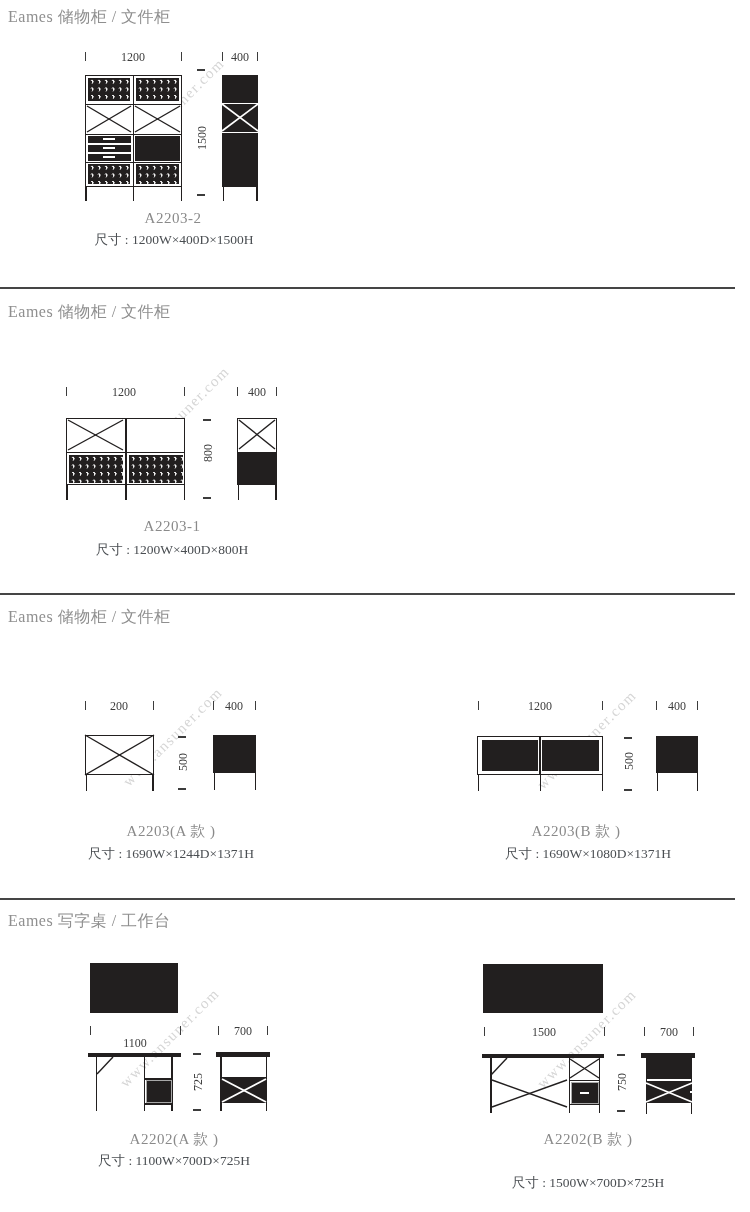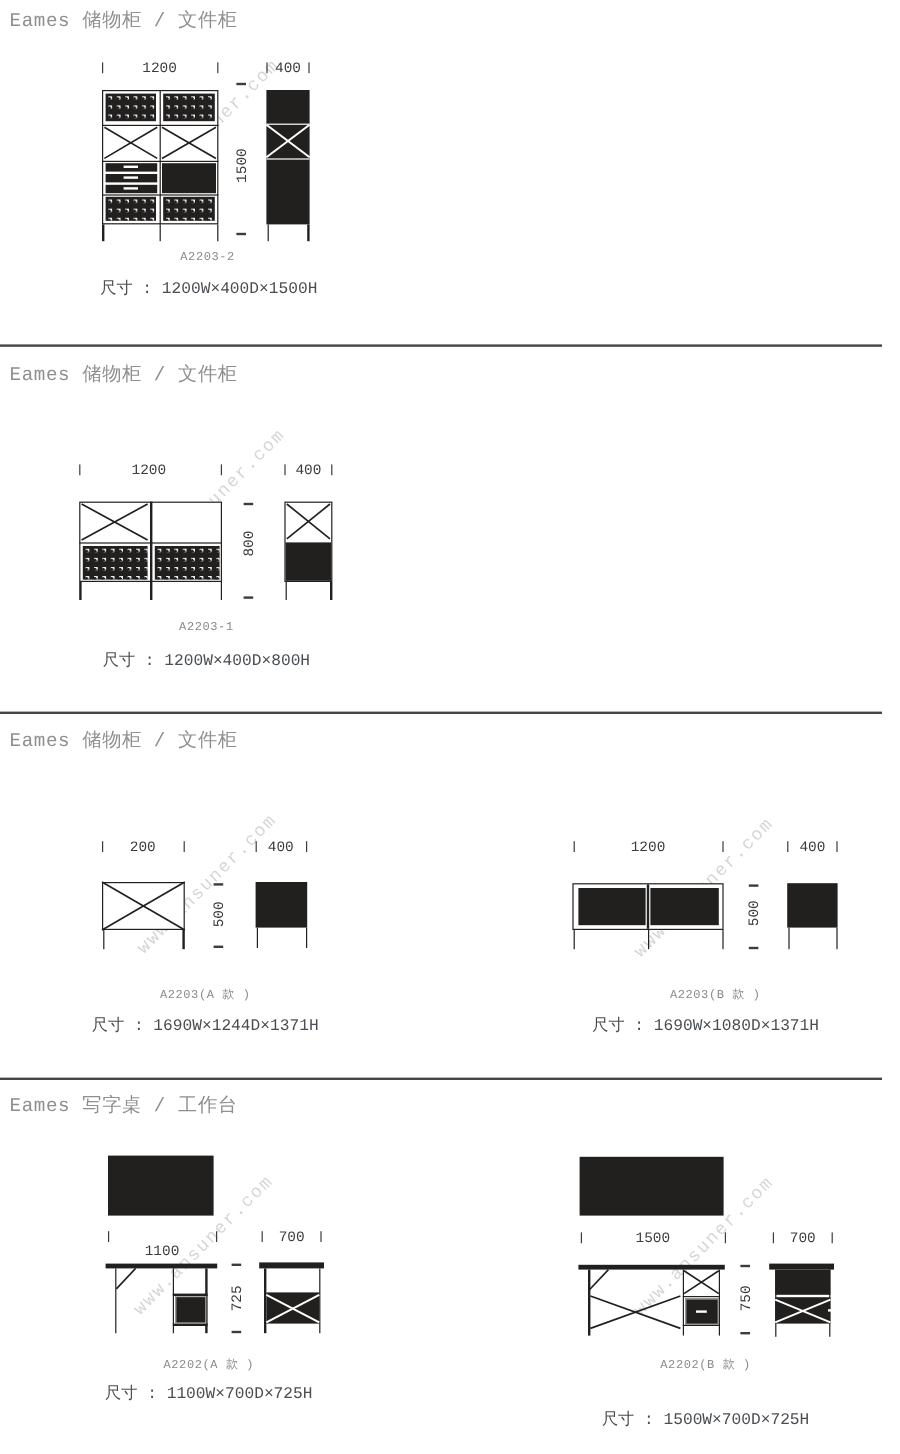--- a/index.html
+++ b/index.html
@@ -1,38 +1,38 @@
 <!DOCTYPE html>
 <html><head>
 <meta charset="utf-8">
 <style>
   html,body{margin:0;padding:0;background:#fff;}
   .page{position:relative;width:735px;height:1212px;background:#ffffff;overflow:hidden;
-        font-family:Liberation Mono, monospace;}
+        font-family:Liberation Serif, serif;}
   .sec{position:absolute;left:0;width:750px;}
   .abs{position:absolute;}
   .heading{position:absolute;left:8px;font-size:16px;color:#8f8f8f;letter-spacing:.5px;white-space:nowrap;}
   .divider{position:absolute;left:0;width:750px;height:1.6px;background:#454545;}
   .dim{position:absolute;font-size:12px;color:#3c3c3c;transform:translate(-50%,-50%);white-space:nowrap;}
   .dimv{position:absolute;font-size:12px;color:#3c3c3c;transform:translate(-50%,-50%) rotate(-90deg);white-space:nowrap;}
   .tickv{position:absolute;width:1.2px;height:9px;background:#3c3c3c;}
   .tickh{position:absolute;width:8px;height:1.6px;background:#3c3c3c;}
   .blk{position:absolute;background:#221f1f;}
   .frame{position:absolute;border:1.5px solid #221f1f;box-sizing:border-box;background:#fff;}
   .vline{position:absolute;width:1.5px;background:#221f1f;}
   .hline{position:absolute;height:1.5px;background:#221f1f;}
   .leg{position:absolute;width:1.5px;background:#221f1f;}
   .dots{position:absolute;background-color:#221f1f;
     background-image:
       radial-gradient(circle at 3.1px 4.4px, #221f1f 1.25px, rgba(34,31,31,0) 1.4px),
       radial-gradient(circle at 3.9px 3.7px, #f2f2f2 1.6px, rgba(34,31,31,0) 1.75px);
     background-size:7px 7.6px;}
   .drawer{position:absolute;background:#221f1f;display:flex;align-items:center;justify-content:center;}
   .handle{width:12px;height:1.6px;background:#ffffff;}
-  .model{position:absolute;transform:translateX(-50%);font-size:10px;color:#8a8a8a;letter-spacing:.5px;white-space:nowrap;}
+  .model{position:absolute;transform:translateX(-50%);font-size:15px;color:#8a8a8a;letter-spacing:.5px;white-space:nowrap;}
   .size{position:absolute;transform:translateX(-50%);font-size:13.5px;color:#4a4e52;white-space:nowrap;}
   .wm{position:absolute;transform:translate(-50%,-50%) rotate(-45deg);font-size:15px;letter-spacing:1.5px;
       color:#d6d6d6;white-space:nowrap;}
   svg.x{position:absolute;overflow:visible;}
 </style>
 </head>
 <body>
 
 <div class="page">
 
@@ -199,21 +199,21 @@
       <div class="leg" style="left:601.5px;top:181px;height:16px;"></div>
 
       <div class="tickh" style="left:624px;top:143px;"></div>
       <div class="tickh" style="left:624px;top:195px;"></div>
       <div class="dimv" style="left:629px;top:167px;">500</div>
 
       <div class="blk" style="left:656px;top:142px;width:42px;height:37px;"></div>
       <div class="leg" style="left:656.5px;top:179px;height:18px;"></div>
       <div class="leg" style="left:696.5px;top:179px;height:18px;"></div>
 
-      <div class="model" style="left:596px;top:228px;">A2203(B 款 )</div>
+      <div class="model" style="left:576px;top:228px;">A2203(B 款 )</div>
       <div class="size" style="left:588px;top:251px;text-align:center;">尺寸 : 1690W×1080D×1371H</div>
     </div>
   </div>
 
   <div class="divider" style="top:898px;"></div>
 
   <div class="sec" style="top:899px;height:313px;">
     <div class="heading" style="top:12px;">Eames 写字桌 / 工作台</div>
     <div class="wm" style="left:170px;top:139px;">www.ansuner.com</div>
     <div class="wm" style="left:587px;top:140px;">www.ansuner.com</div>

